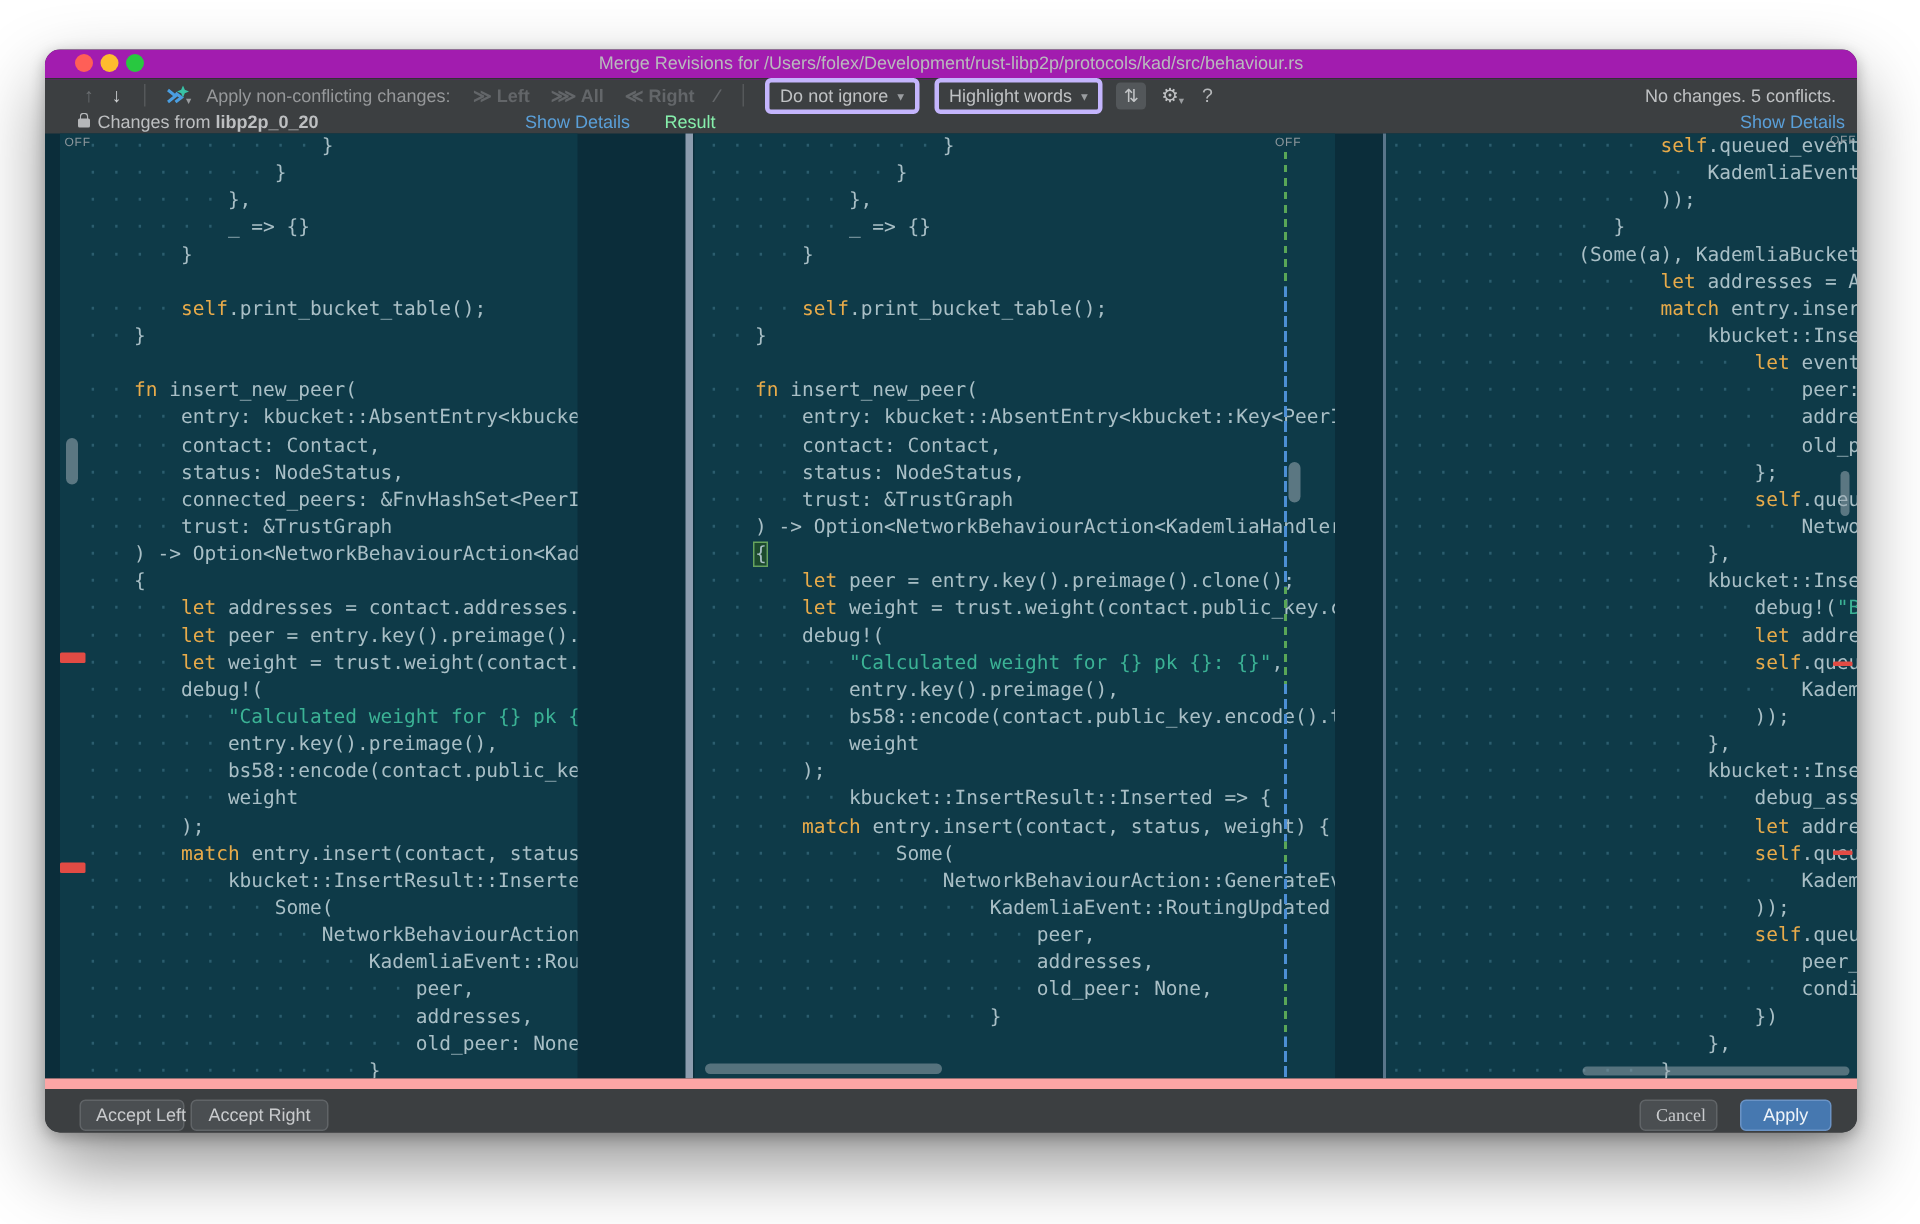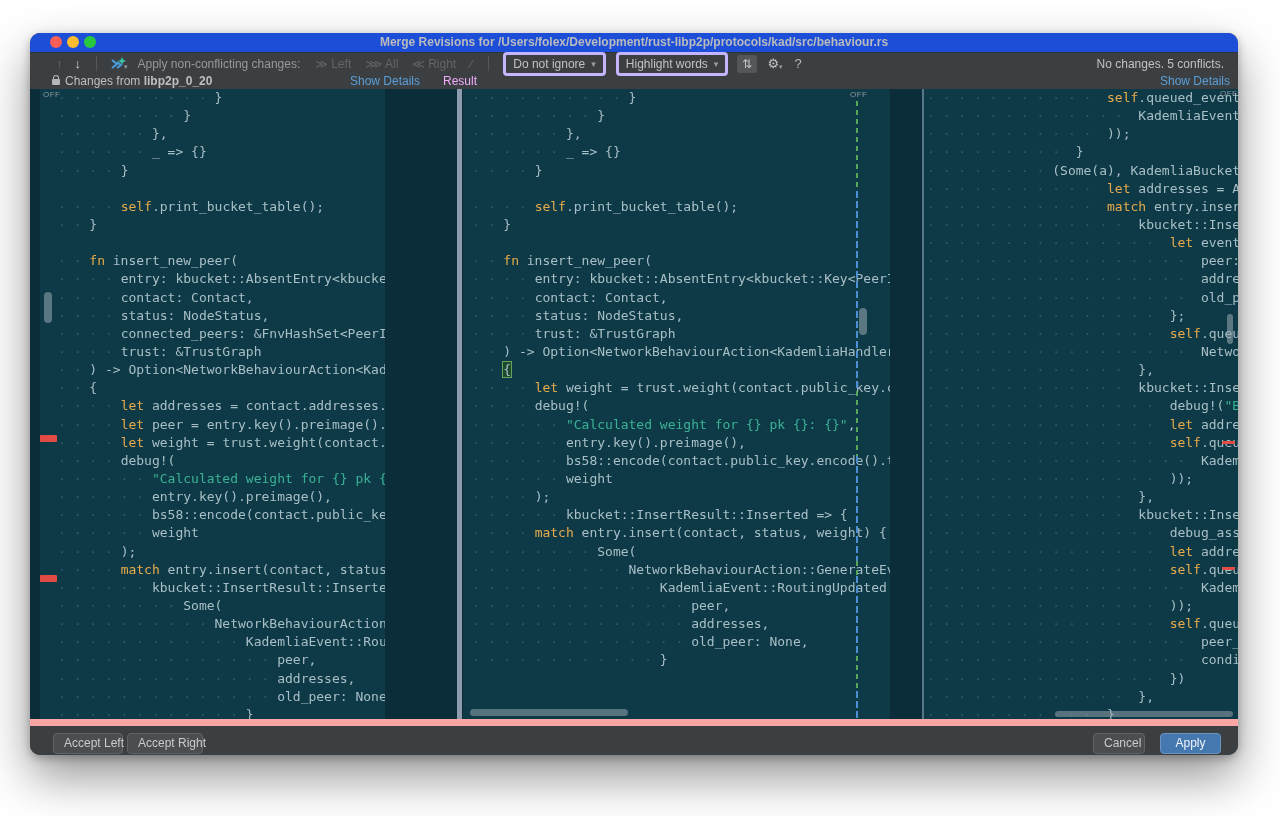--- a/index.html
+++ b/index.html
@@ -2,56 +2,56 @@
 <html style="--chrome-bg: #3c3f41; --editor-bg: #0e3a48; --editor-gap-bg: #0b2d3a; --code-text: #a9bfc6; --keyword: #e8ab4a; --string: #3bb295; --whitespace-dot: #2b5d6e; --link-blue: #5a9fd8; --apply-button-blue: #4678b0; --conflict-marker-red: #e14b44; --guide-green: #59a657; --guide-blue: #4c8fd4; --divider: #8c9cae;"><head>
 <meta charset="utf-8">
 <style>
   html,body{margin:0;padding:0;background:#ffffff;width:1280px;height:816px;overflow:hidden;
     font-family:"Liberation Sans", sans-serif;}
   .stage{position:relative;width:1280px;height:816px;}
   .window{position:absolute;left:30px;top:33px;width:1208px;height:722px;border-radius:10px;
     background:var(--chrome-bg);overflow:hidden;
     box-shadow:0 22px 48px rgba(0,0,0,.42), 0 3px 10px rgba(0,0,0,.28);}
   
-  .titlebar{position:absolute;left:0;top:0;width:100%;height:19px;background:#1d4ed8;
-    border-bottom:1px solid #303335;font-weight:bold;}
+  .titlebar{position:absolute;left:0;top:0;width:100%;height:19px;background:#a21caf;
+    border-bottom:1px solid #303335;}
   .tl{position:absolute;top:3px;width:12px;height:12px;border-radius:50%;}
   .tl.red{left:20px;background:#ff5f57;}
   .tl.yellow{left:37px;background:#febc2e;}
   .tl.green{left:54px;background:#28c840;}
   .title{position:absolute;left:0;right:0;top:0;height:19px;line-height:19px;text-align:center;
     color:#b9bbbd;font-size:12px;white-space:nowrap;}
   
   .toolbar{position:absolute;left:0;top:20px;width:100%;height:21px;display:flex;align-items:center;
     padding-left:20px;box-sizing:border-box;color:#96989a;font-size:12px;}
   .toolbar .sp{display:inline-block;width:1px;height:15px;background:#55585a;margin:0 9px;}
   .navarrow{font-size:13px;font-weight:bold;padding:0 6px;}
   .navarrow.dis{color:#6a6d70;}
   .navarrow.en{color:#d2d4d6;}
   .wand{display:inline-flex;align-items:flex-end;margin:0 4px;}
   .wand svg{display:block;}
   .wand .caret{color:#9a9da0;font-size:7px;margin-left:-2px;}
   .tb-label{margin:0 8px 0 6px;color:#96989a;}
-  .tb-dis{color:#636669;margin:0 7px;white-space:nowrap;}
+  .tb-dis{color:#636669;margin:0 7px;white-space:nowrap;font-weight:bold;}
   .dd{display:inline-flex;align-items:center;height:18px;border:3px solid #c4b5fd;border-radius:4px;
     padding:0 7px;margin:0 5px;color:#c0c2c4;white-space:nowrap;}
   .dd::after{content:"▾";color:#9a9da0;font-size:9px;margin-left:6px;}
   .iconbtn{display:inline-flex;align-items:center;justify-content:center;width:20px;height:18px;
     border-radius:3px;margin:0 4px;color:#c3c5c7;font-size:12px;}
   .iconbtn.active{background:#53575a;}
   .gear{font-size:13px;color:#c0c2c4;margin-left:6px;}
   .gear::after{content:"▾";font-size:7px;color:#9a9da0;vertical-align:bottom;}
   .help{color:#b6b8ba;font-size:13px;margin-left:12px;}
   .tb-status{margin-left:auto;padding-right:14px;color:#bfc1c3;}
   
   .paneheaders{position:absolute;left:0;top:41px;width:100%;height:15px;font-size:12px;color:#bdbfc1;}
   .ph{position:absolute;top:0;height:15px;line-height:14px;white-space:nowrap;}
   .ph b{font-weight:bold;}
   .link{color:var(--link-blue);}
-  .muted{color:#f0abfc;text-align:center;}
+  .muted{color:#86efac;text-align:center;}
   .lock{display:inline-block;position:relative;width:8px;height:6px;background:#b5b7b9;
     border-radius:1px;margin-right:5px;}
   .lock::before{content:"";position:absolute;left:1px;top:-4px;width:4px;height:4px;
     border:1.5px solid #b5b7b9;border-bottom:none;border-radius:3px 3px 0 0;}
   
   .editor{position:absolute;left:0;top:56px;width:1208px;height:630px;background:var(--editor-gap-bg);}
   .pane{position:absolute;top:0;height:630px;background:var(--editor-bg);overflow:hidden;}
   .pane-left{left:10px;width:345px;}
   .pane-center{left:433px;width:427px;}
   .pane-right{left:894px;width:314px;}
@@ -198,20 +198,21 @@
             <div class="cl"><span class="ws">· · · · </span><span class="tk-k">self</span><span class="tk-t">.print_bucket_table();</span></div>
             <div class="cl"><span class="ws">· · </span><span class="tk-t">}</span></div>
             <div class="cl"></div>
             <div class="cl"><span class="ws">· · </span><span class="tk-k">fn</span><span class="tk-t"> insert_new_peer(</span></div>
             <div class="cl"><span class="ws">· · · · </span><span class="tk-t">entry: kbucket::AbsentEntry&lt;kbucket::Key&lt;PeerId&gt;, Addresses&gt;,</span></div>
             <div class="cl"><span class="ws">· · · · </span><span class="tk-t">contact: Contact,</span></div>
             <div class="cl"><span class="ws">· · · · </span><span class="tk-t">status: NodeStatus,</span></div>
             <div class="cl"><span class="ws">· · · · </span><span class="tk-t">trust: &amp;TrustGraph</span></div>
             <div class="cl"><span class="ws">· · </span><span class="tk-t">) -&gt; Option&lt;NetworkBehaviourAction&lt;KademliaHandlerIn&lt;QueryId&gt;, KademliaEvent&gt;&gt;</span></div>
             <div class="cl"><span class="ws">· · </span><span class="tk-h">{</span></div>
+            <div class="cl"><span class="ws">· · · · </span><span class="tk-k">let</span><span class="tk-t"> peer = entry.key().preimage().clone();</span></div>
             <div class="cl"><span class="ws">· · · · </span><span class="tk-k">let</span><span class="tk-t"> weight = trust.weight(contact.public_key.clone());</span></div>
             <div class="cl"><span class="ws">· · · · </span><span class="tk-t">debug!(</span></div>
             <div class="cl"><span class="ws">· · · · · · </span><span class="tk-s">"Calculated weight for {} pk {}: {}"</span><span class="tk-t">,</span></div>
             <div class="cl"><span class="ws">· · · · · · </span><span class="tk-t">entry.key().preimage(),</span></div>
             <div class="cl"><span class="ws">· · · · · · </span><span class="tk-t">bs58::encode(contact.public_key.encode().to_vec()),</span></div>
             <div class="cl"><span class="ws">· · · · · · </span><span class="tk-t">weight</span></div>
             <div class="cl"><span class="ws">· · · · </span><span class="tk-t">);</span></div>
             <div class="cl"><span class="ws">· · · · · · </span><span class="tk-t">kbucket::InsertResult::Inserted =&gt; {</span></div>
             <div class="cl"><span class="ws">· · · · </span><span class="tk-k">match</span><span class="tk-t"> entry.insert(contact, status, weight) {</span></div>
             <div class="cl"><span class="ws">· · · · · · · · </span><span class="tk-t">Some(</span></div>
@@ -281,19 +282,19 @@
       </div>
       <span class="offlbl off-right">OFF</span>
       <div class="vthumb" style="left:1197px;top:225px;height:30px;width:6px;"></div>
       <div class="hthumb" style="left:1025px;top:622px;width:178px;height:6px;"></div>
       <div class="redmark" style="left:1192px;top:352px;width:13px;height:3px;"></div>
       <div class="redmark" style="left:1192px;top:478px;width:13px;height:3px;"></div>
     </div>
 
     <div class="footer">
       <div class="btn" style="left:23px;width:70px;">Accept Left</div>
-      <div class="btn" style="left:97px;width:76px;">Accept Right</div>
-      <div class="btn" style="left:1063px;width:52px;">Cancel</div>
+      <div class="btn" style="left:97px;width:92px;">Accept Right</div>
+      <div class="btn" style="left:1063px;width:52px;font-family:Liberation Serif, serif;">Cancel</div>
       <div class="btn primary" style="left:1130px;width:61px;">Apply</div>
     </div>
 
   </div>
 </div>
 
 </body></html>

